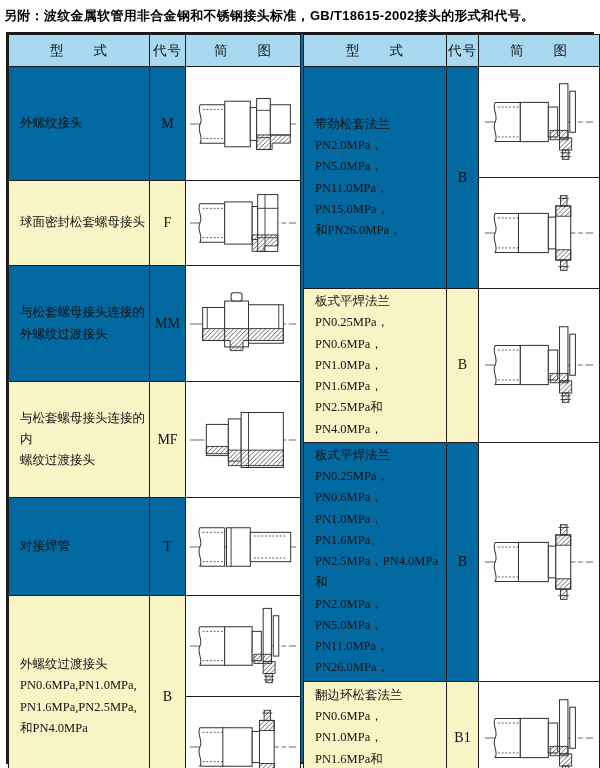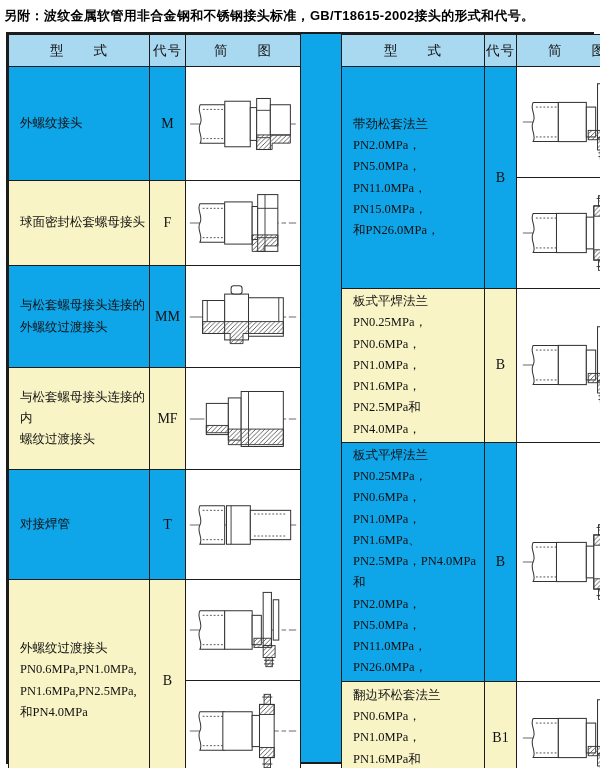--- a/index.html
+++ b/index.html
@@ -16,41 +16,41 @@
   }
   .title{
     position:absolute;left:4px;top:7px;width:590px;
     font-family:"Liberation Sans","DejaVu Sans",sans-serif;
     font-weight:bold;font-size:13px;letter-spacing:0.3px;color:#000;
     white-space:nowrap;
   }
   .outer{
     position:absolute;left:6px;top:32px;width:588px;height:732px;
     border:2px solid var(--bd);
-    display:flex;background:#0ea5e9;gap:38px;
+    display:flex;background:#0369a1;
   }
   table{border-collapse:collapse;table-layout:fixed;}
   td{border:1px solid var(--bd);padding:0;overflow:hidden;vertical-align:middle;}
   .t-left{width:292px;}
   .t-right{width:296px;margin-left:2px;}
   .t-left{border-right:1px solid var(--bd);}
   .t-right{border-left:1px solid var(--bd);}
   tr.hdr td{
     background:var(--hdr);text-align:center;
     font-size:13.5px;font-weight:normal;letter-spacing:1px;
   }
   td.t{
     text-align:left;padding:2px 4px 2px 11px;
     font-size:12.5px;line-height:1.7;white-space:pre-line;
   }
   td.c{text-align:center;font-size:14px;font-family:"Liberation Serif","DejaVu Serif",serif;}
   td.d{text-align:center;background:#fff;}
   td.hl{background:var(--hl);}
   .h32 td{height:32px;}
-  .h93{height:114px;} .h97{height:69px;} .h102{height:102px;} .h98{height:110px;}
+  .h93{height:114px;} .h97{height:69px;} .h102{height:116px;} .h98{height:98px;}
   .h101{height:101px;} .h111{height:111px;} .h125{height:125px;}
   .h126{height:126px;} .h114{height:114px;}
   svg.dg{display:block;margin:0 auto;}
   .dg *{vector-effect:non-scaling-stroke;}
   .sh{fill:#ffffff;stroke:var(--stroke);stroke-width:1.1;}
   .ht{fill:url(#hx);stroke:var(--stroke);stroke-width:1;}
   .ln{stroke:var(--stroke);stroke-width:1;fill:none;}
   .dt{stroke:var(--stroke);stroke-width:0.9;stroke-dasharray:2 2;fill:none;}
 </style>
 </head>

